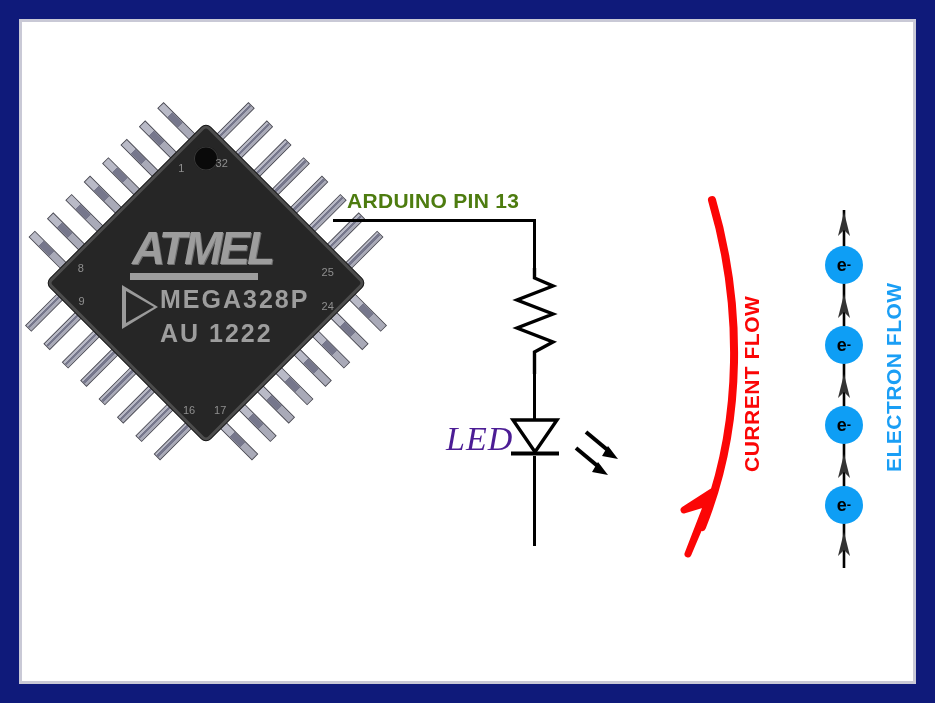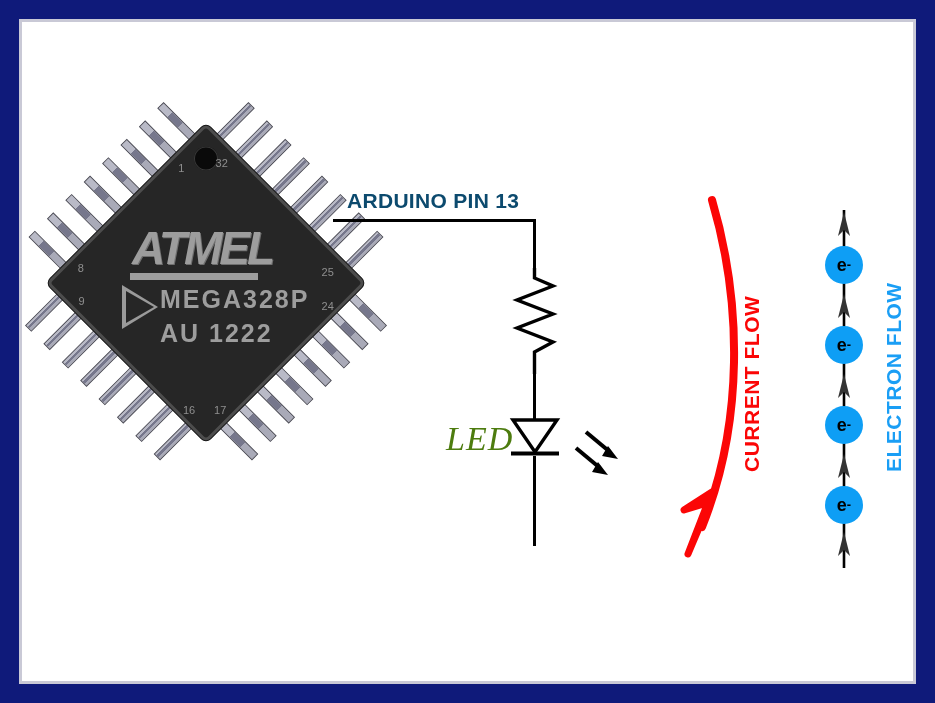--- a/index.html
+++ b/index.html
@@ -137,31 +137,31 @@
   
   .wire {
     position: absolute;
     background: #000000;
   }
   .wire-h { height: 3px; }
   .wire-v { width: 3px; }
 
   .pin-label {
     position: absolute;
-    color: #0c4a6e;
+    color: #4d7c0f;
     font-family: "Liberation Sans", sans-serif;
     font-weight: bold;
     font-size: 21px;
     white-space: nowrap;
     letter-spacing: 0.3px;
   }
 
   .led-label {
     position: absolute;
-    color: #4d7c0f;
+    color: #4c1d95;
     font-family: "Liberation Serif", serif;
     font-style: italic;
     font-size: 34px;
     letter-spacing: 1px;
     white-space: nowrap;
   }
 
   .gnd-pill {
     position: absolute;
     background: #000000;

